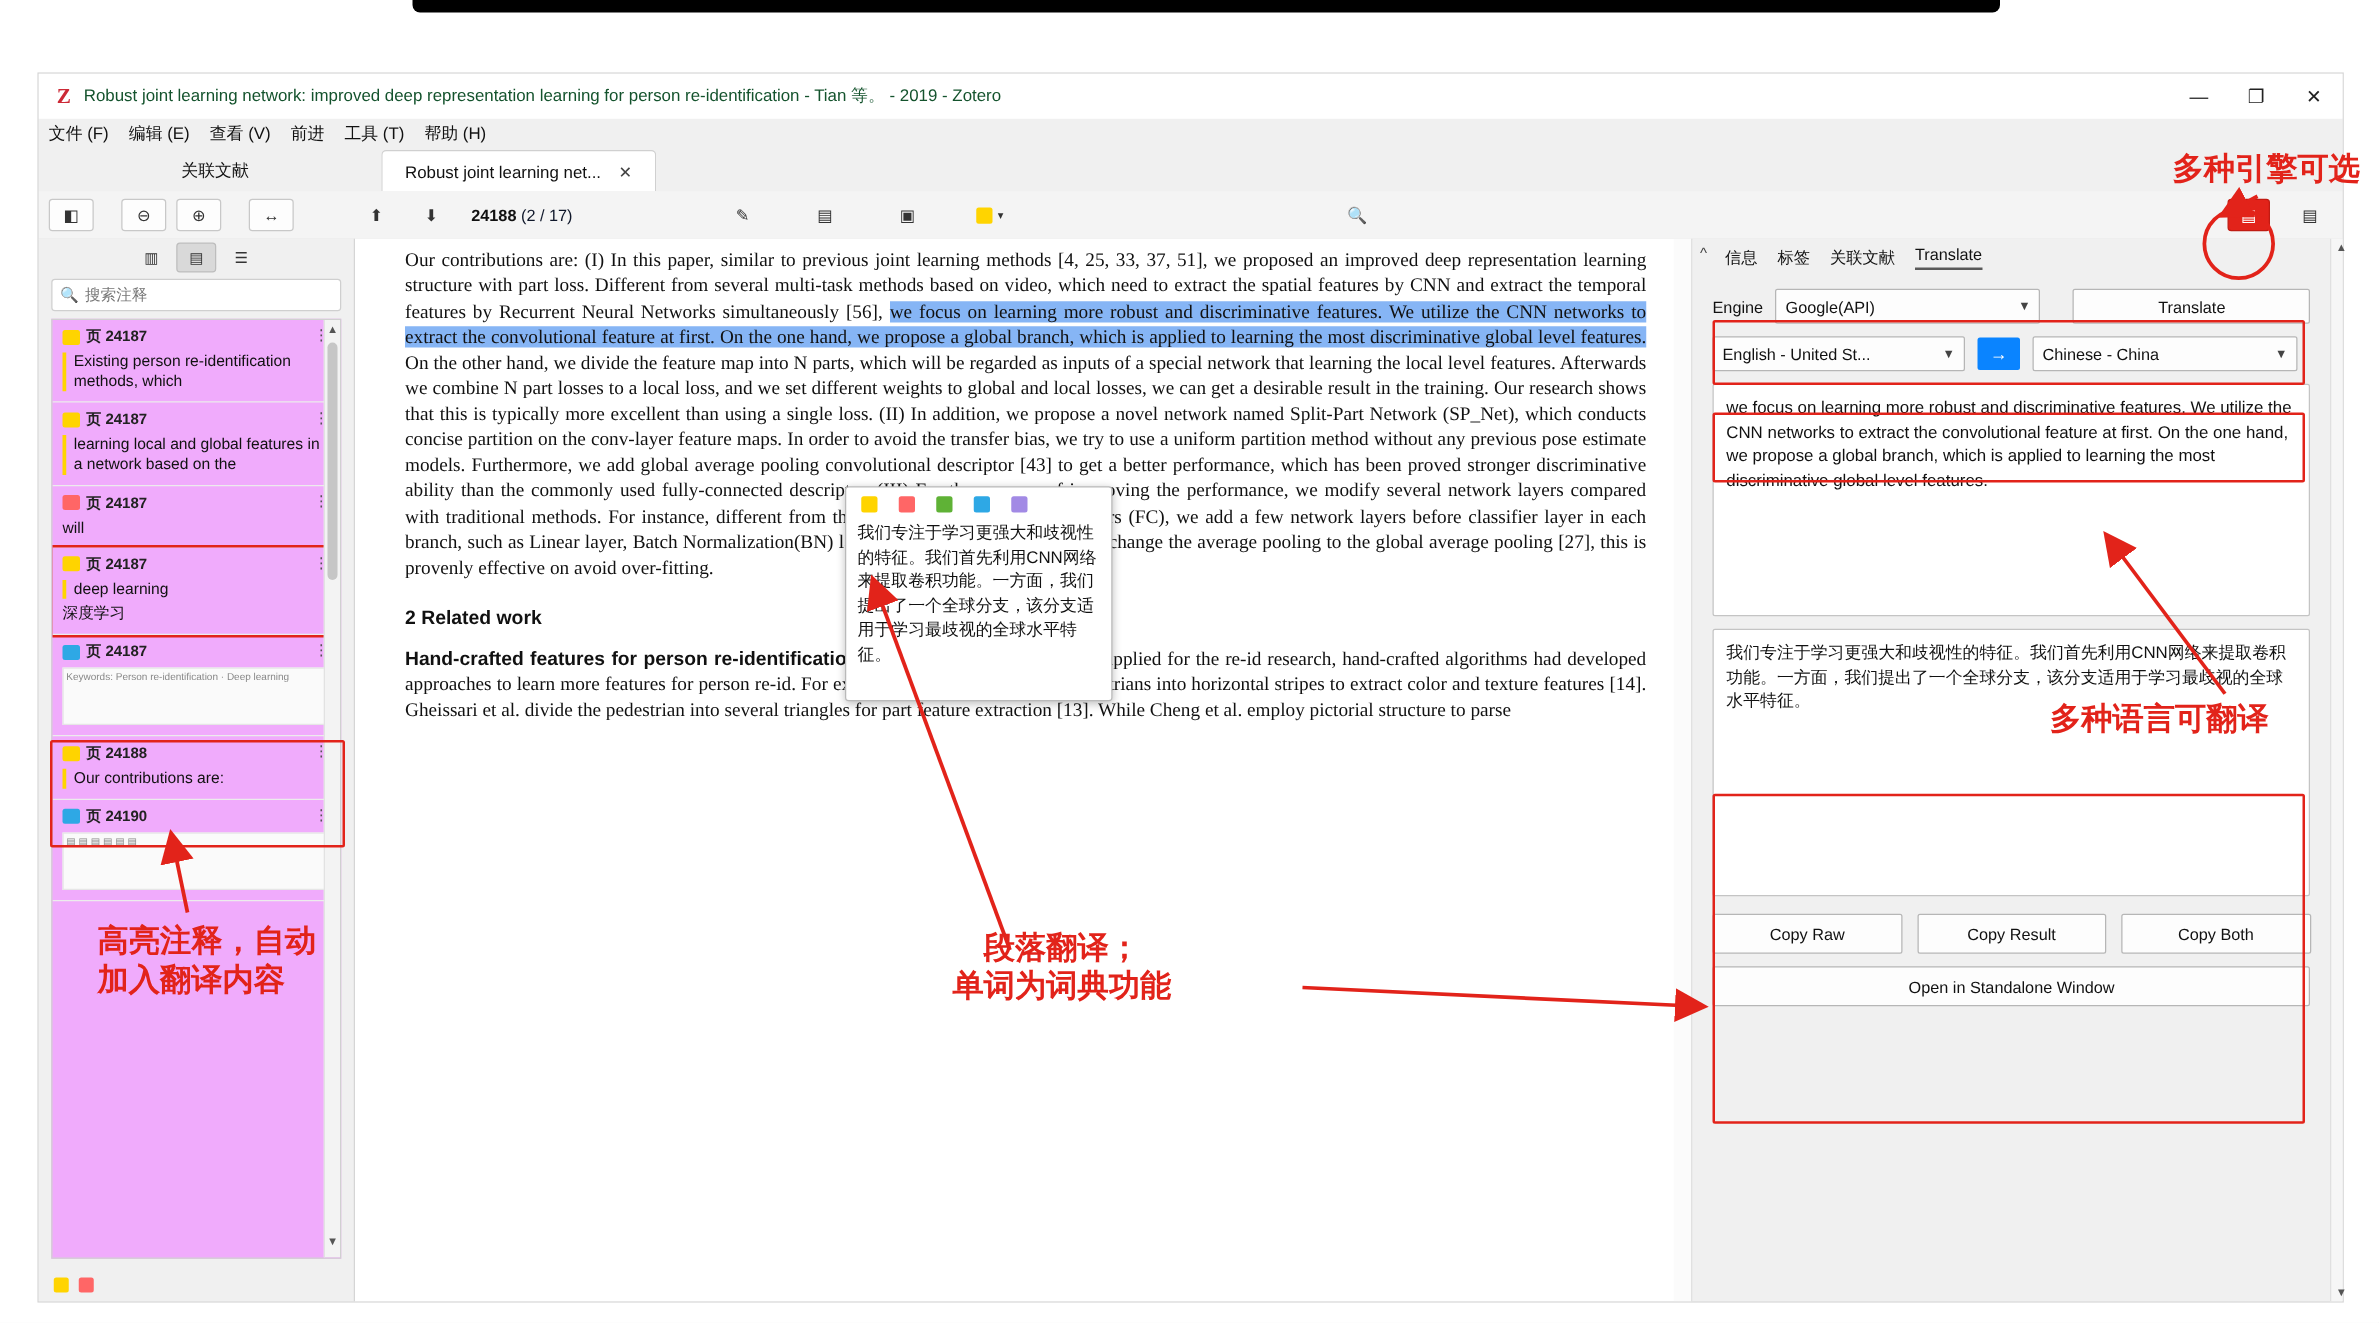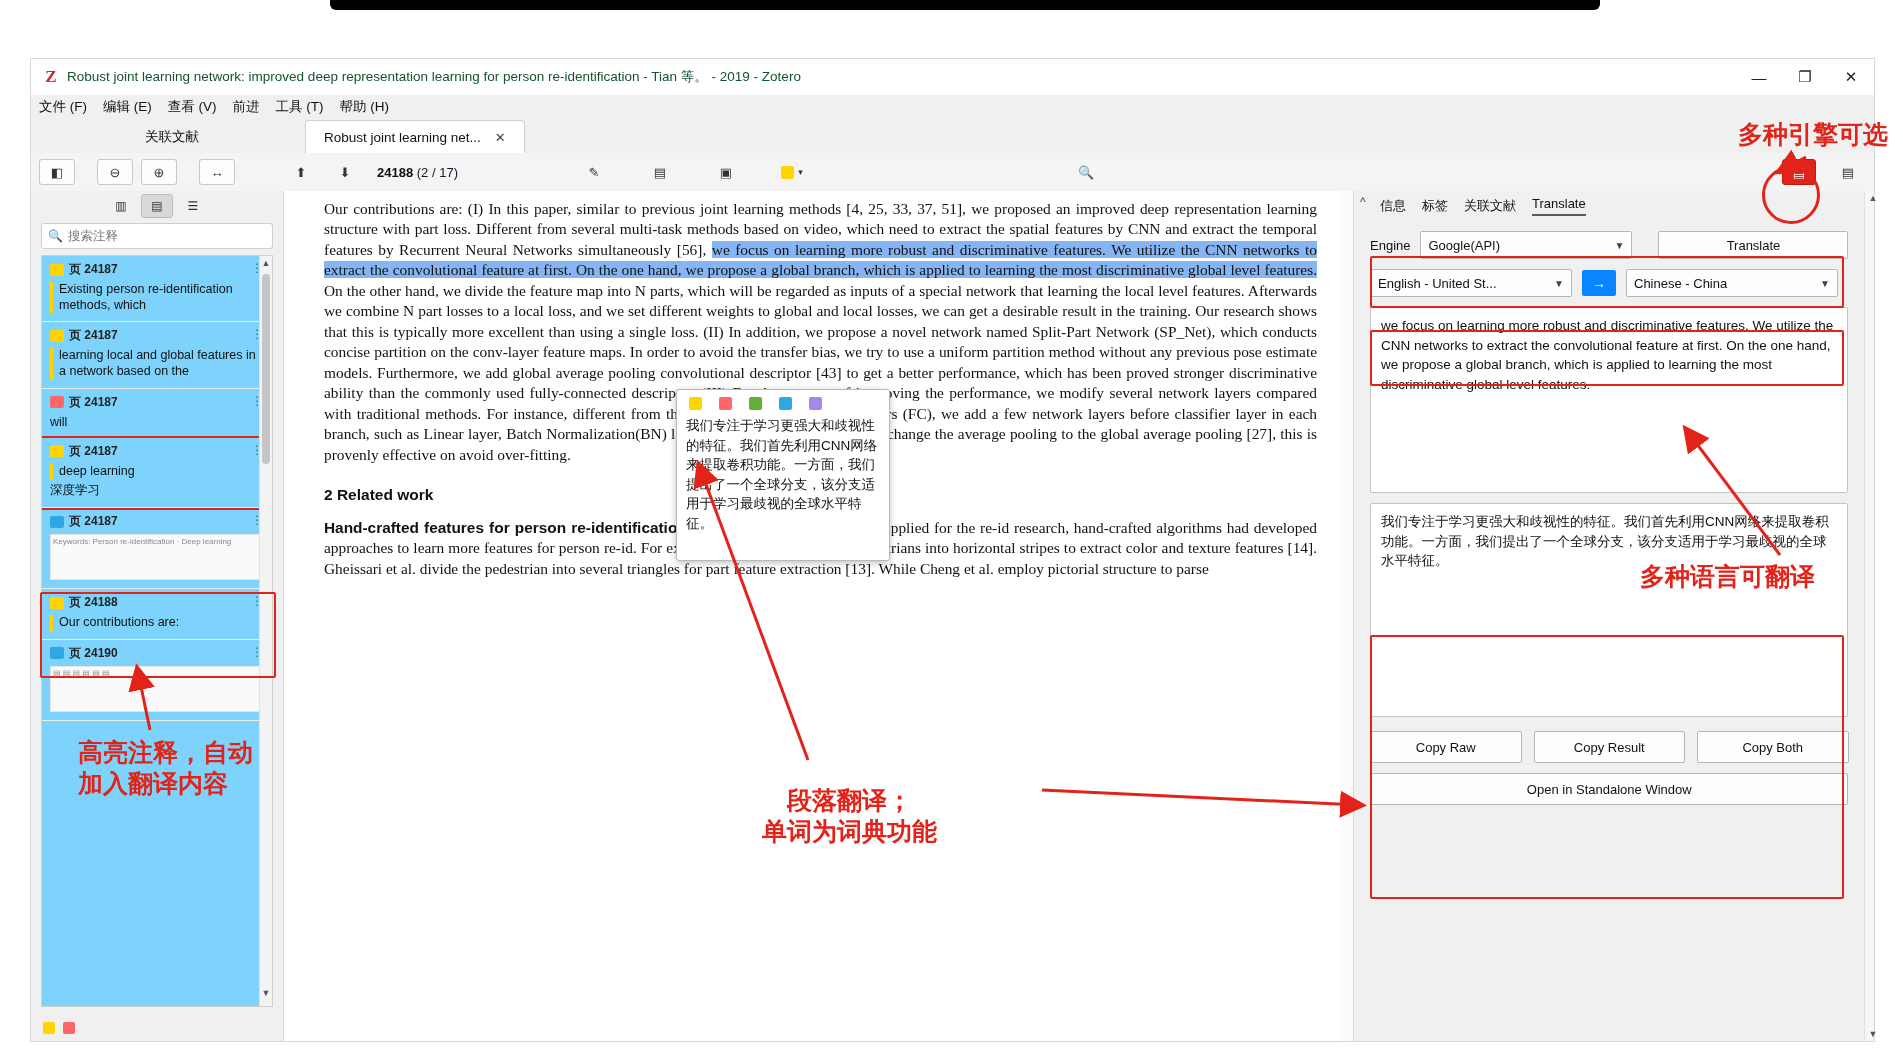--- a/index.html
+++ b/index.html
@@ -169,21 +169,21 @@
     border-radius: 3px;
     display: flex; align-items: center;
     padding: 0 6px;
     font-size: 12.5px;
     color: #777;
   }
   .side-search .mag { margin-right: 5px; color: #666; font-size: 12px; }
   .ann-list {
     flex: 1;
     margin: 0 10px 8px 10px;
-    background: #7dd3fc;
+    background: #f0abfc;
     border: 1px solid #d0d0d0;
     position: relative;
     overflow: hidden;
   }
   .ann {
     border-bottom: 1px solid #ececec;
     padding: 5px 8px 8px 8px;
     position: relative;
   }
   .ann-head {
@@ -616,22 +616,22 @@
   <div class="overlay" style="left:0;top:0;width:1903px;height:1058px">
 
     <div class="rcircle" style="left:1762px; top:166px; width:52px; height:52px;"></div>
 
     <div class="rbox" style="left:1370px; top:256px; width:470px; height:48px;"></div>
     <div class="rbox" style="left:1370px; top:330px; width:470px; height:52px;"></div>
     <div class="rbox" style="left:1370px; top:635px; width:470px; height:260px;"></div>
     <div class="rbox" style="left:40px; top:592px; width:232px; height:82px;"></div>
 
     <div class="rtext" style="left:1738px; top:120px;">多种引擎可选</div>
-    <div class="rtext" style="left:1640px; top:562px;">多种语言可翻译</div>
-    <div class="rtext" style="left:762px; top:786px; text-align:center;font-family:Liberation Serif, serif;">段落翻译；
+    <div class="rtext" style="left:1640px; top:562px;font-family:Liberation Mono, monospace;">多种语言可翻译</div>
+    <div class="rtext" style="left:762px; top:744px; text-align:center;font-family:Liberation Serif, serif;">段落翻译；
 单词为词典功能</div>
     <div class="rtext" style="left:78px; top:738px;">高亮注释，自动
 加入翻译内容</div>
 
     <svg class="arrows">
       <defs>
         <marker id="ah" markerWidth="9" markerHeight="9" refX="6" refY="4.5" orient="auto">
           <polygon points="0,0 9,4.5 0,9" fill="#e2231a"></polygon>
         </marker>
       </defs>

